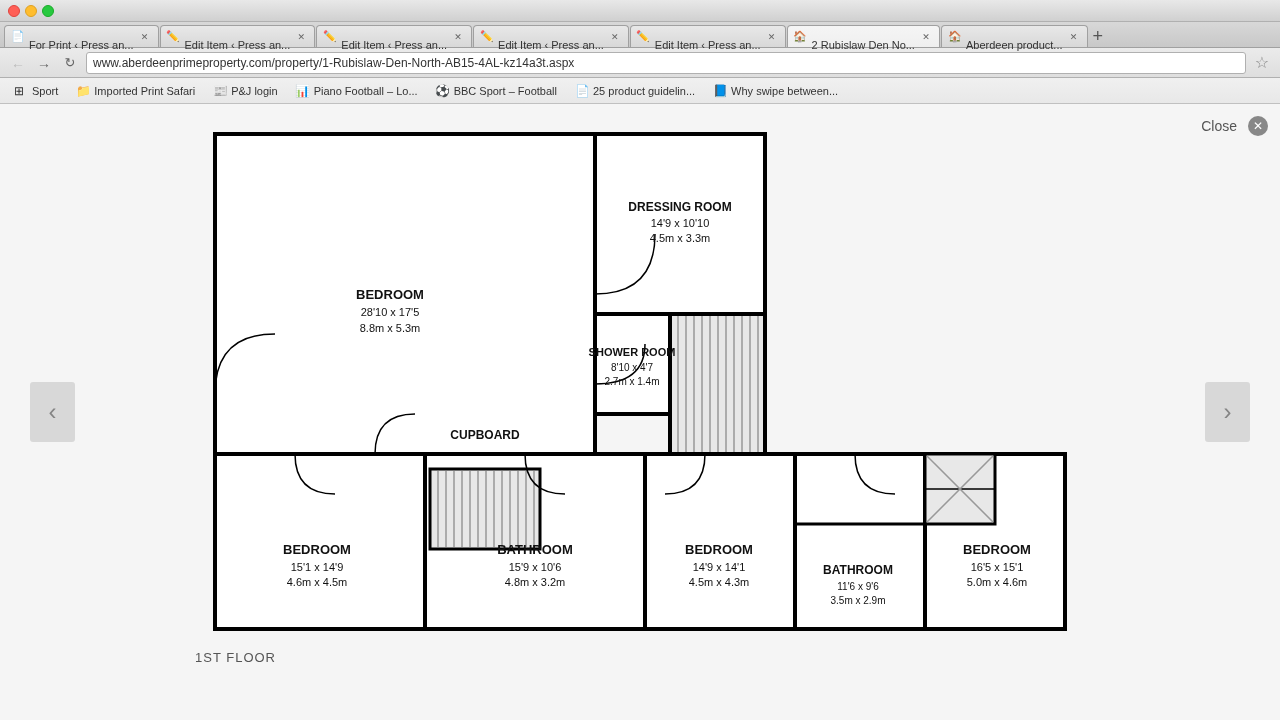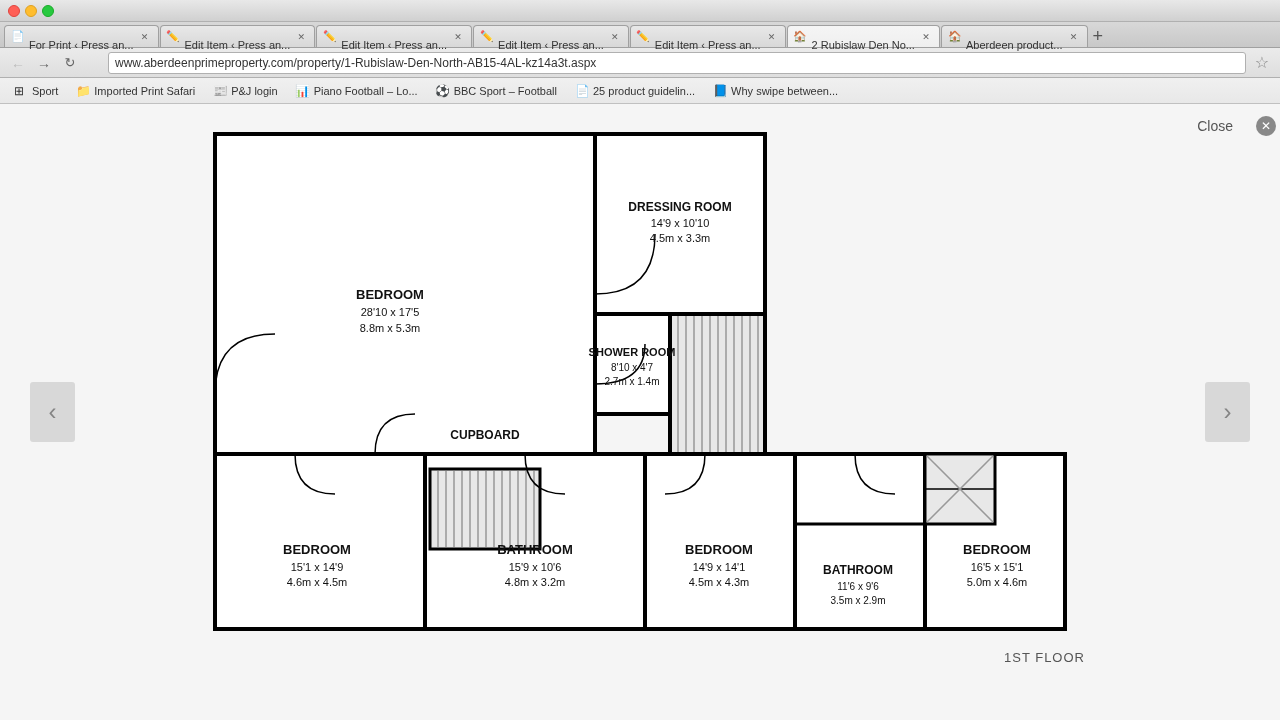--- a/index.html
+++ b/index.html
@@ -74,21 +74,20 @@
       flex: 1;
       height: 22px;
       background: white;
       border: 1px solid #b0b0b0;
       border-radius: 3px;
       display: flex;
       align-items: center;
       padding: 0 6px;
       font-size: 12px;
       color: #333;
-      margin-left: 22px;
     }
     .star-btn { width: 20px; height: 20px; display: flex; align-items: center; justify-content: center; color: #888; font-size: 16px; }
 
     .bookmarks-bar {
       height: 26px;
       background: linear-gradient(to bottom, #f0f0f0, #e8e8e8);
       border-bottom: 1px solid #c0c0c0;
       display: flex;
       align-items: center;
       padding: 0 8px;
@@ -110,24 +109,24 @@
       position: relative;
       height: calc(720px - 22px - 26px - 30px - 26px);
       display: flex;
       flex-direction: column;
       align-items: center;
     }
 
     .close-btn {
       position: absolute;
       top: 12px;
-      right: 4px;
-      display: flex;
-      align-items: center;
-      gap: 23px;
+      right: 12px;
+      display: flex;
+      align-items: center;
+      gap: 11px;
       font-size: 14px;
       color: #555;
       cursor: pointer;
     }
     .close-x {
       width: 20px; height: 20px;
       background: #888;
       border-radius: 50%;
       display: flex; align-items: center; justify-content: center;
       color: white;
@@ -379,16 +378,16 @@
 
   <text x="663" y="460" text-anchor="middle" font-family="Arial,sans-serif" font-size="12" font-weight="bold" fill="#111">BATHROOM</text>
   <text x="663" y="476" text-anchor="middle" font-family="Arial,sans-serif" font-size="10" fill="#111">11'6 x 9'6</text>
   <text x="663" y="490" text-anchor="middle" font-family="Arial,sans-serif" font-size="10" fill="#111">3.5m x 2.9m</text>
 
   <text x="802" y="440" text-anchor="middle" font-family="Arial,sans-serif" font-size="13" font-weight="bold" fill="#111">BEDROOM</text>
   <text x="802" y="457" text-anchor="middle" font-family="Arial,sans-serif" font-size="11" fill="#111">16'5 x 15'1</text>
   <text x="802" y="472" text-anchor="middle" font-family="Arial,sans-serif" font-size="11" fill="#111">5.0m x 4.6m</text>
 
 </svg>
-<div class="floor-label" style="text-align:right;font-size:13px;color:#555;margin-top:6px;letter-spacing:1px;">1ST FLOOR</div>
+<div class="floor-label" style="text-align:left;font-size:13px;color:#555;margin-top:6px;letter-spacing:1px;">1ST FLOOR</div>
 </div>
 
 </div>
 
 </body></html>

